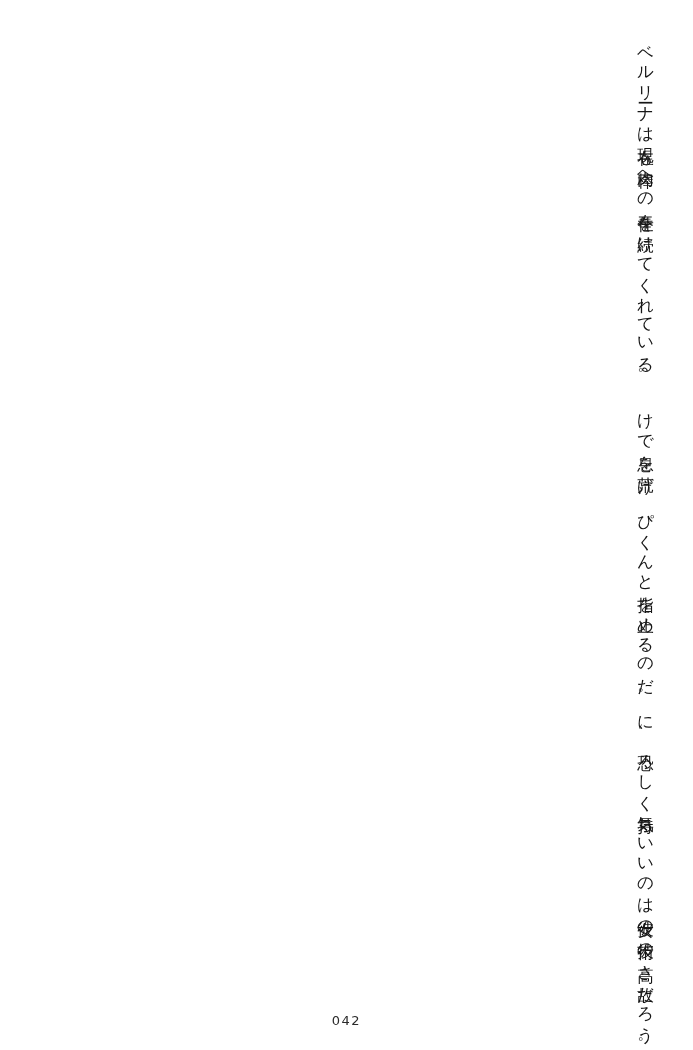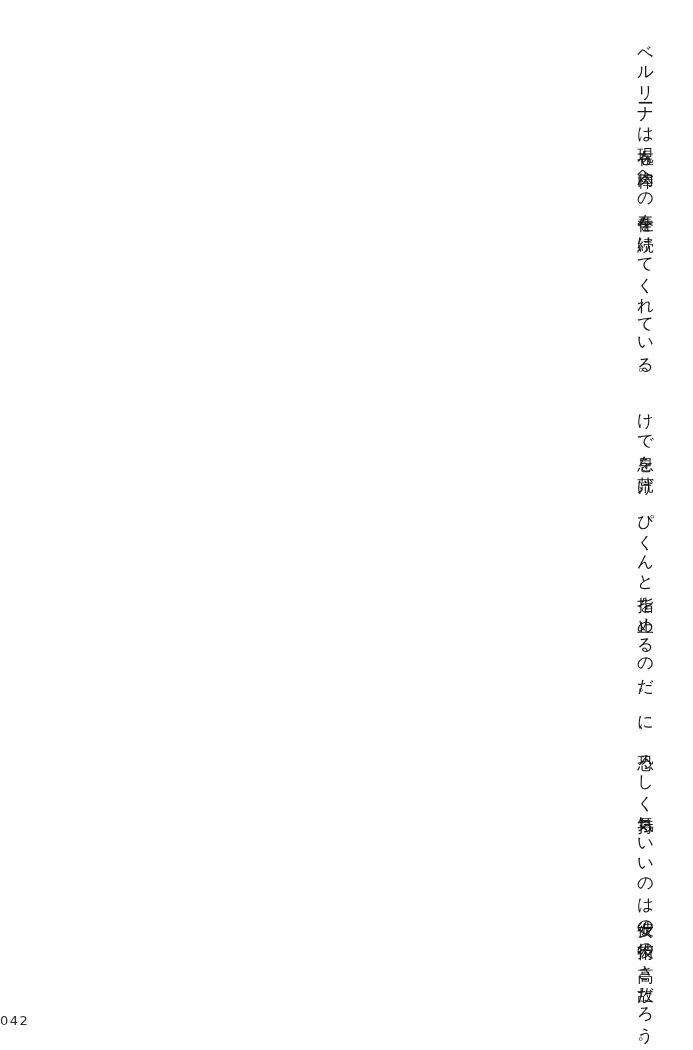--- a/index.html
+++ b/index.html
@@ -57,21 +57,21 @@
   }
 
   
   .indent1 { padding-top: 18px; }
 
   .page-number {
     position: absolute;
     bottom: 22px;
     left: 0;
     right: 0;
-    text-align: left;
+    text-align: center;
     font-family: "DejaVu Sans", sans-serif;
     font-size: 13px;
     letter-spacing: 1.5px;
     color: #2a2a2a;
   }
 </style>
 </head>
 <body>
 
 <div class="page">

